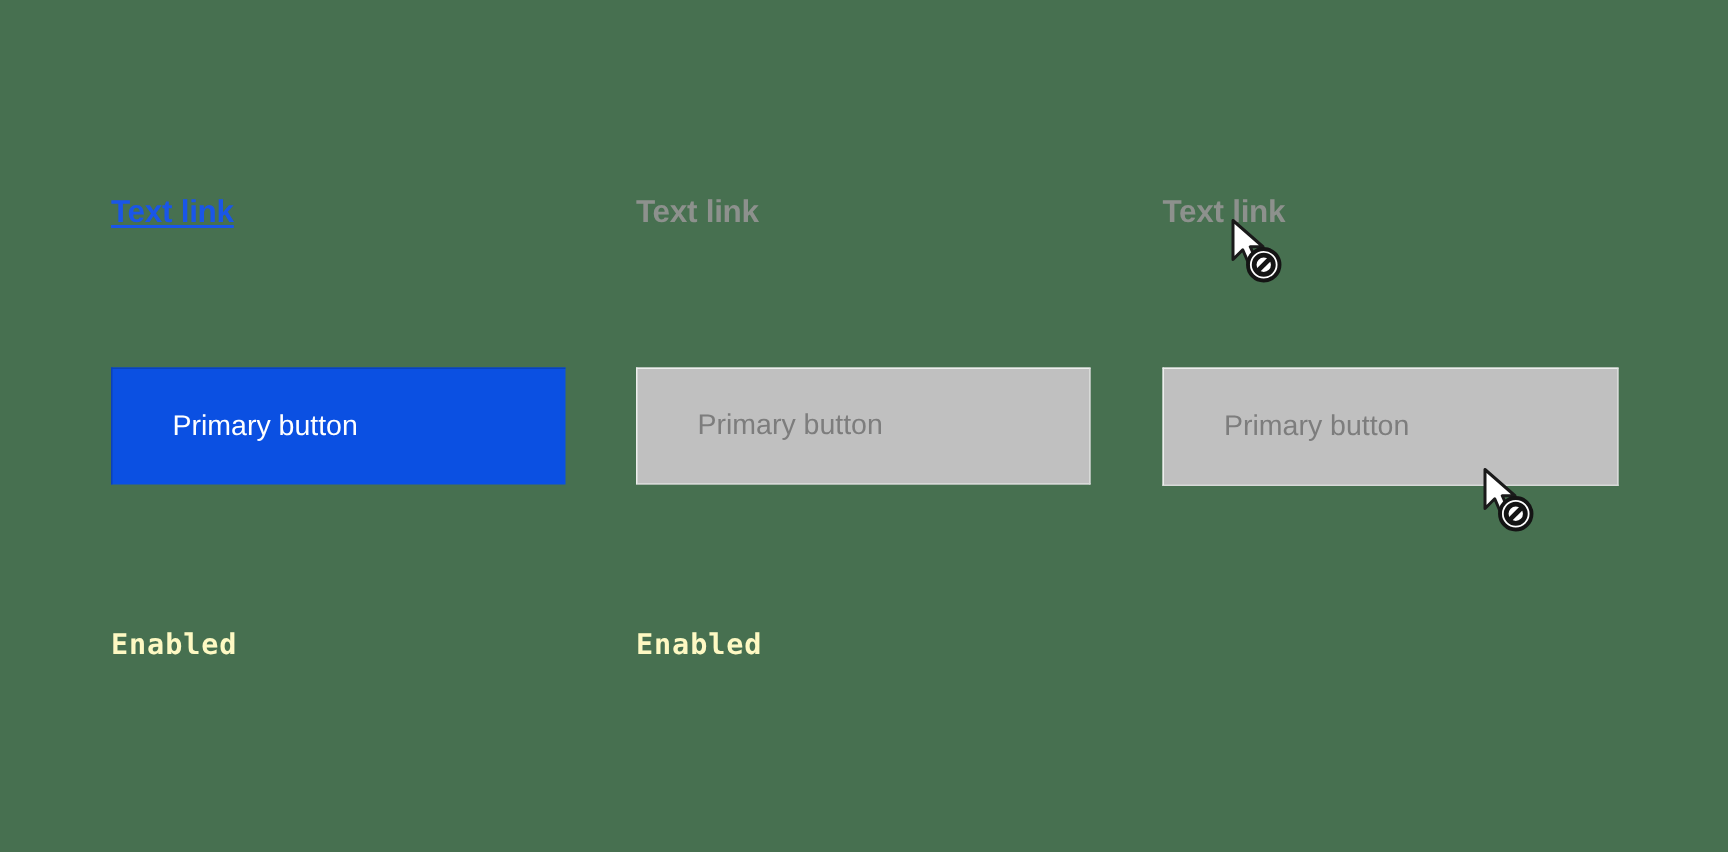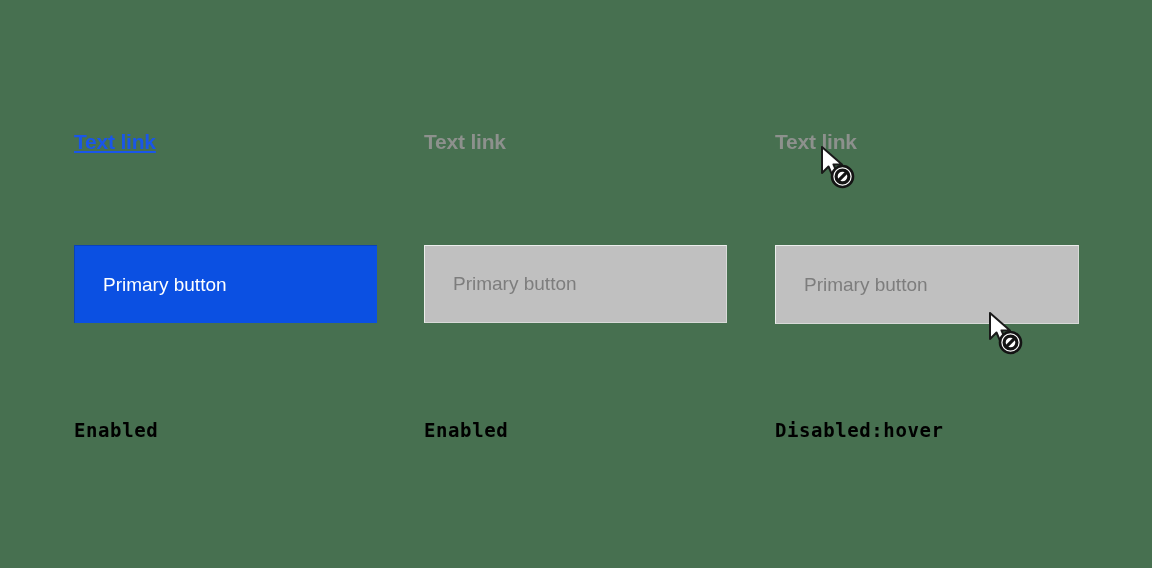--- a/index.html
+++ b/index.html
@@ -49,21 +49,21 @@
   
   .btn {
     position: absolute;
     top: 245px;
     left: 0;
     width: 303px;
     height: 78px;
     box-sizing: border-box;
     display: flex;
     align-items: center;
-    padding-left: 28px;
+    padding-left: 40px;
     font-size: 19px;
     font-weight: 400;
     line-height: 22px;
     white-space: nowrap;
     font-family: "Liberation Sans", sans-serif;
     border: none;
     border-radius: 0;
     outline: none;
     -webkit-appearance: none;
     appearance: none;
@@ -89,21 +89,21 @@
 
   
   .caption {
     position: absolute;
     top: 419px;
     left: 0;
     font-size: 19px;
     font-weight: 700;
     line-height: 23px;
     letter-spacing: 0.6px;
-    color: #000000;
+    color: #fef9c3;
     white-space: nowrap;
     font-family: "DejaVu Sans Mono", "Liberation Mono", monospace;
   }
 
   
   .cursor {
     position: absolute;
     width: 40px;
     height: 46px;
     pointer-events: none;
@@ -131,21 +131,20 @@
     <button class="btn disabled" disabled="">Primary button</button>
 
     <div class="caption">Enabled</div>
   </div>
 
   <div class="column col-3">
     <span class="textlink disabled">Text link</span>
 
     <button class="btn disabled wide" disabled="">Primary button</button>
 
-    <div class="caption">Disabled:hover</div>
   </div>
 
   <div class="cursor cursor-link">
     <svg width="40" height="46" viewBox="0 0 40 46" xmlns="http://www.w3.org/2000/svg">
       <path d="M2 1 L2 27 L8.5 20.5 L13 31 L18 28.5 L13.5 18.5 L22 18.5 Z" fill="#ffffff" stroke="#1a1a1a" stroke-width="2" stroke-linejoin="round"></path>
       <circle cx="22.5" cy="30.5" r="10.5" fill="#ffffff" stroke="#141414" stroke-width="2.6"></circle>
       <circle cx="22.5" cy="30.5" r="6.4" fill="none" stroke="#141414" stroke-width="3.2"></circle>
       <line x1="17.4" y1="35.6" x2="27.6" y2="25.4" stroke="#141414" stroke-width="3.2"></line>
     </svg>
   </div>

